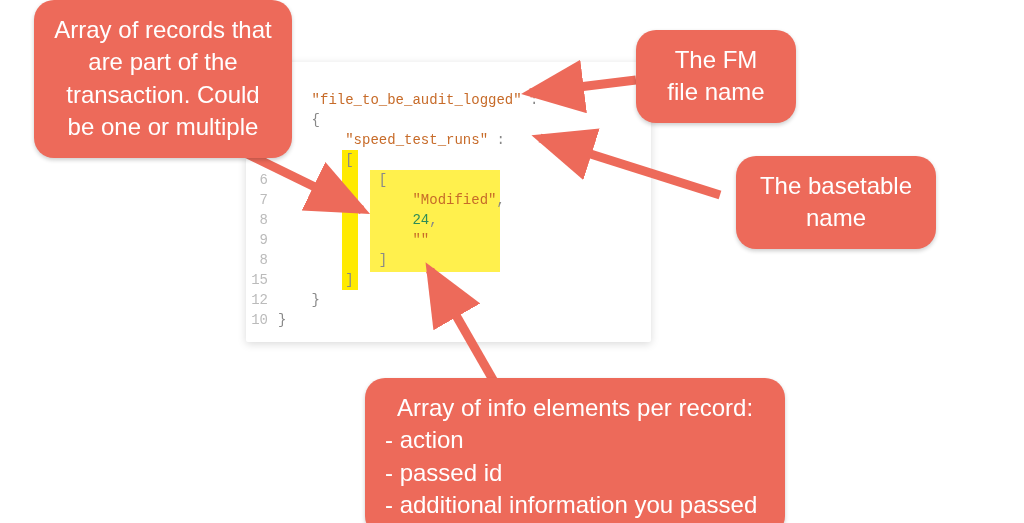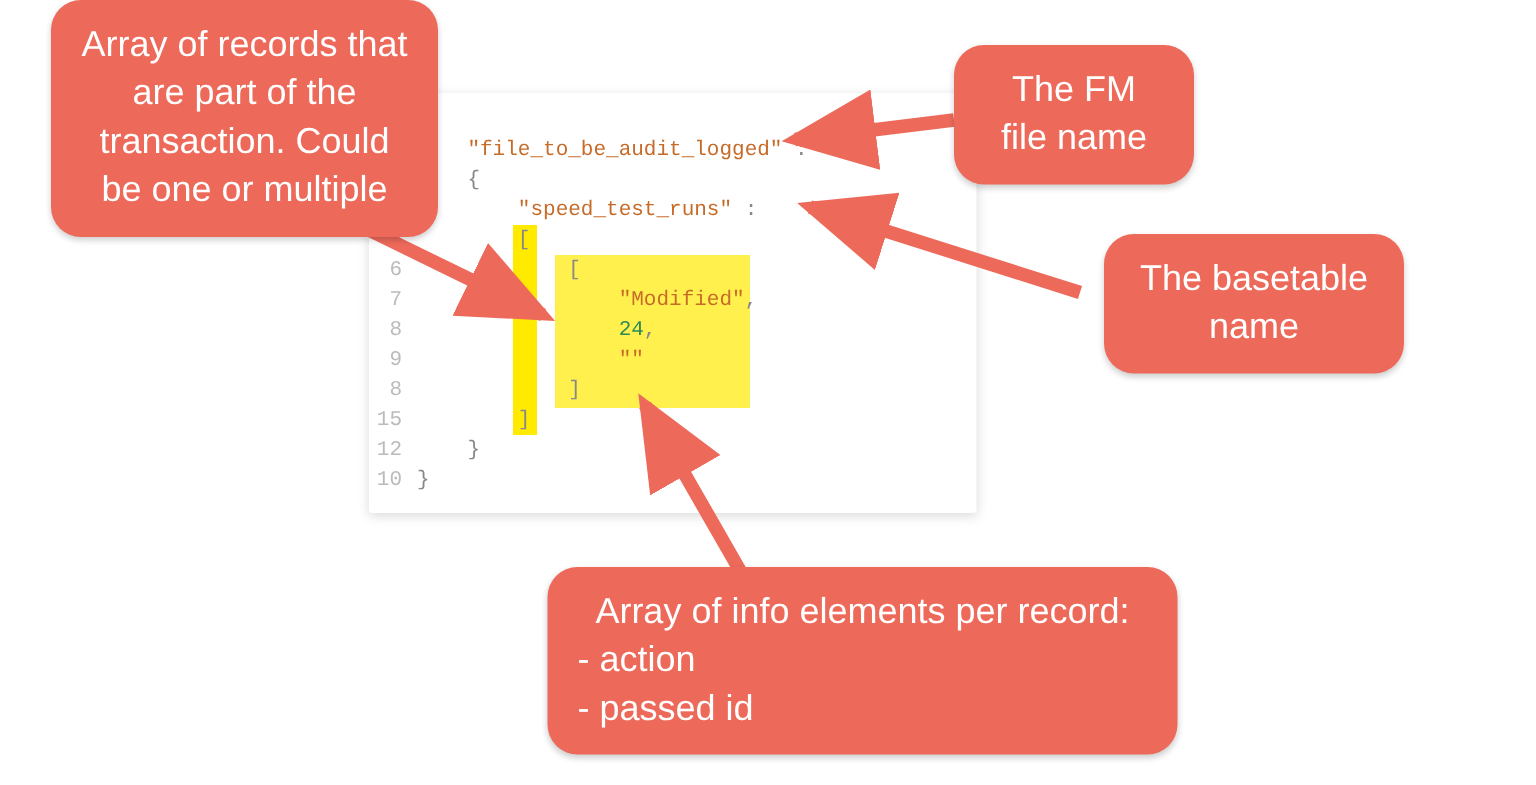--- a/index.html
+++ b/index.html
@@ -147,16 +147,17 @@
     <div class="callout" style="left:736px; top:156px; width:200px;">
       <span>The basetable name</span>
     </div>
 
     <div class="callout left-align" style="left:365px; top:378px; width:420px;">
       <div style="text-align:center;">
         <span>Array of info elements per record:</span>
       </div>
       <div>- action</div>
       <div>- passed id</div>
+      <div>- additional information you passed</div>
     </div>
   </div>
 
 </div>
 
 </body></html>

